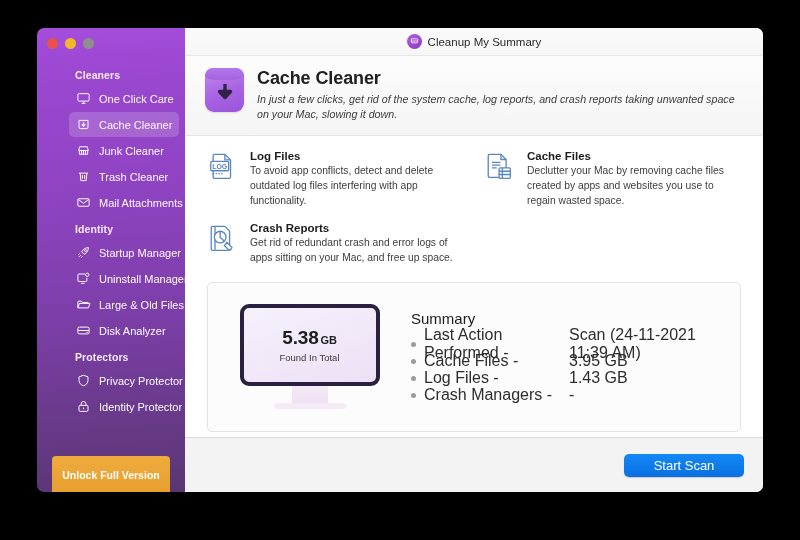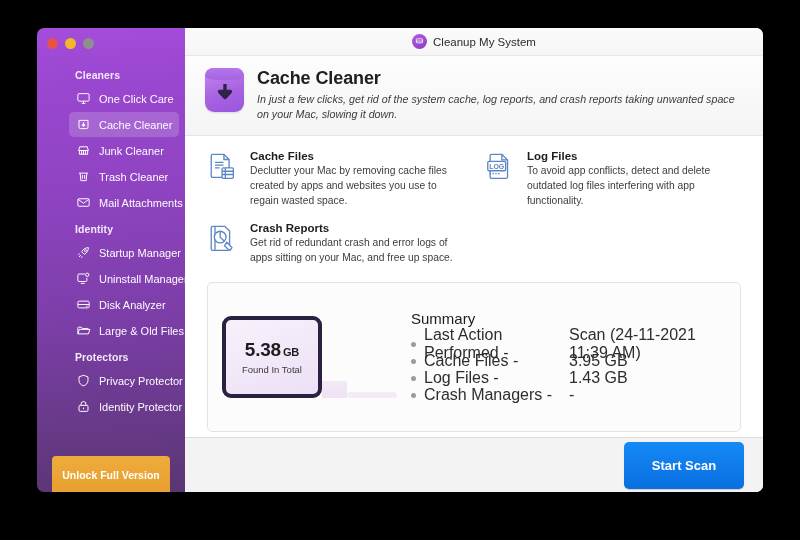--- a/index.html
+++ b/index.html
@@ -177,21 +177,21 @@
     border: 1px solid #e3e3e6;
     border-radius: 5px;
     background: #fcfcfd;
     height: 150px;
     display: flex;
     align-items: center;
     padding: 0 14px;
   }
   .monitor {
     width: 175px; flex: 0 0 175px;
-    display: flex; flex-direction: row; align-items: flex-end;
+    display: flex; flex-direction: column; align-items: center;
   }
   .screen {
     width: 140px; height: 82px;
     border: 4px solid #2a2040;
     border-radius: 9px;
     background: linear-gradient(160deg,#f7f1fb 0%,#ece0f6 100%);
     display: flex; flex-direction: column;
     align-items: center; justify-content: center;
   }
   .screen .amount {
@@ -228,24 +228,24 @@
 
   
   .bottombar {
     height: 55px; flex: 0 0 55px;
     background: #f3f3f4;
     border-top: 1px solid #dcdcdd;
     display: flex; align-items: center; justify-content: flex-end;
     padding-right: 19px;
   }
   .start-btn {
-    width: 120px; height: 47px;
+    width: 120px; height: 23px;
     border-radius: 5px;
     background: linear-gradient(180deg,#1489f5 0%,#0a6fe0 100%);
-    color: #fff; font-size: 13px; font-weight: bold;
+    color: #fff; font-size: 13px; font-weight: normal;
     border: none; cursor: pointer;
     display: flex; align-items: center; justify-content: center;
     box-shadow: 0 1px 1px rgba(0,0,0,0.16);
   }
 </style>
 </head>
 <body>
 
 <div class="window">
 
@@ -333,36 +333,36 @@
             <circle cx="15" cy="5" r="2.2"></circle>
               <path d="M6.5 16.5h5"></path>
           </svg>
         </span>
         <span>Uninstall Manager</span>
       </div>
 
       <div class="nav-item">
         <span class="nav-ico">
           <svg width="15" height="15" viewBox="0 0 20 20" fill="none" stroke="#ffffff" stroke-width="1.3">
+            <path d="M2.5 14.5v-8a1 1 0 0 1 1-1h3.6l1.5 1.8h6.9a1 1 0 0 1 1 1v1"></path>
+            <path d="M2.5 14.5l2-6h14l-2 6z"></path>
+          </svg>
+        </span>
+        <span>Large &amp; Old Files</span>
+      </div>
+
+      <div class="nav-item">
+        <span class="nav-ico">
+          <svg width="15" height="15" viewBox="0 0 20 20" fill="none" stroke="#ffffff" stroke-width="1.3">
             <rect x="2.5" y="5.5" width="15" height="9" rx="1.8"></rect>
               <path d="M2.5 10h15"></path>
               <circle cx="14.5" cy="12.3" r="0.9" fill="#fff" stroke="none"></circle>
           </svg>
         </span>
         <span>Disk Analyzer</span>
-      </div>
-
-      <div class="nav-item">
-        <span class="nav-ico">
-          <svg width="15" height="15" viewBox="0 0 20 20" fill="none" stroke="#ffffff" stroke-width="1.3">
-            <path d="M2.5 14.5v-8a1 1 0 0 1 1-1h3.6l1.5 1.8h6.9a1 1 0 0 1 1 1v1"></path>
-            <path d="M2.5 14.5l2-6h14l-2 6z"></path>
-          </svg>
-        </span>
-        <span>Large &amp; Old Files</span>
       </div>
 
       <div class="nav-group-title">Protectors</div>
 
       <div class="nav-item">
         <span class="nav-ico">
           <svg width="15" height="15" viewBox="0 0 20 20" fill="none" stroke="#ffffff" stroke-width="1.3">
             <path d="M10 3l6 2.2v4.6c0 3.8-2.6 6.3-6 7.2-3.4-.9-6-3.4-6-7.2V5.2z"></path>
           </svg>
         </span>
@@ -389,67 +389,67 @@
 
   <div class="content">
 
     <div class="titlebar">
       <span class="app-logo">
         <svg width="9" height="9" viewBox="0 0 20 20" fill="none" stroke="#ffffff" stroke-width="1.8">
           <rect x="3" y="4" width="14" height="9" rx="1.6"></rect>
             <path d="M3 9h14"></path>
         </svg>
       </span>
-      <span class="app-title">Cleanup My System</span>
+      <span class="app-title">Cleanup My Summary</span>
     </div>
 
     <div class="hero">
       <div class="hero-icon">
         <span class="lip"></span>
         <svg width="22" height="24" viewBox="0 0 22 24" style="position:relative;margin-top:4px">
           <path d="M11 4 v9 M5.5 11.5 L11 17.5 L16.5 11.5 Z" stroke="#2f2347" stroke-width="3.4" fill="#2f2347" stroke-linejoin="round"></path>
         </svg>
       </div>
       <div class="hero-text">
         <h1>Cache Cleaner</h1>
         <p>In just a few clicks, get rid of the system cache, log reports, and crash reports taking unwanted space on your Mac, slowing it down.</p>
       </div>
     </div>
 
     <div class="features">
+
+      <div class="feature">
+        <span class="feature-ico">
+          <svg width="32" height="32" viewBox="0 0 34 34" fill="none" stroke="#5b86c4" stroke-width="1.4">
+            <path d="M8 3.5h11l6 6v18a1.5 1.5 0 0 1-1.5 1.5H8A1.5 1.5 0 0 1 6.5 27.5V5A1.5 1.5 0 0 1 8 3.5z" fill="#fff"></path>
+            <path d="M19 3.5V9.5h6"></path>
+            <rect x="4" y="11" width="19" height="10" rx="1.3" fill="#fff"></rect>
+            <text x="13.5" y="18.8" font-size="7.4" font-family="Liberation Sans, sans-serif" font-weight="bold" fill="#5b86c4" stroke="none" text-anchor="middle">LOG</text>
+            <path d="M6 24h12" stroke-dasharray="1.5 1.5"></path>
+          </svg>
+        </span>
+        <div>
+          <h3>Log Files</h3>
+          <p>To avoid app conflicts, detect and delete outdated log files interfering with app functionality.</p>
+        </div>
+      </div>
 
       <div class="feature">
         <span class="feature-ico">
           <svg width="32" height="32" viewBox="0 0 34 34" fill="none" stroke="#5b86c4" stroke-width="1.4">
             <path d="M6 3.5h12l5.5 5.5v17.5a1.5 1.5 0 0 1-1.5 1.5H6a1.5 1.5 0 0 1-1.5-1.5V5a1.5 1.5 0 0 1 1.5-1.5z" fill="#fff"></path>
             <path d="M18 3.5V9h5.5"></path>
             <path d="M8.5 12h9M8.5 15h9M8.5 18h5"></path>
             <rect x="16" y="18" width="12" height="11" rx="1.3" fill="#fff"></rect>
             <path d="M16 21.5h12M16 25h12M19.5 18v11"></path>
           </svg>
         </span>
         <div>
           <h3>Cache Files</h3>
           <p>Declutter your Mac by removing cache files created by apps and websites you use to regain wasted space.</p>
-        </div>
-      </div>
-
-      <div class="feature">
-        <span class="feature-ico">
-          <svg width="32" height="32" viewBox="0 0 34 34" fill="none" stroke="#5b86c4" stroke-width="1.4">
-            <path d="M8 3.5h11l6 6v18a1.5 1.5 0 0 1-1.5 1.5H8A1.5 1.5 0 0 1 6.5 27.5V5A1.5 1.5 0 0 1 8 3.5z" fill="#fff"></path>
-            <path d="M19 3.5V9.5h6"></path>
-            <rect x="4" y="11" width="19" height="10" rx="1.3" fill="#fff"></rect>
-            <text x="13.5" y="18.8" font-size="7.4" font-family="Liberation Sans, sans-serif" font-weight="bold" fill="#5b86c4" stroke="none" text-anchor="middle">LOG</text>
-            <path d="M6 24h12" stroke-dasharray="1.5 1.5"></path>
-          </svg>
-        </span>
-        <div>
-          <h3>Log Files</h3>
-          <p>To avoid app conflicts, detect and delete outdated log files interfering with app functionality.</p>
         </div>
       </div>
 
       <div class="feature">
         <span class="feature-ico">
           <svg width="32" height="32" viewBox="0 0 34 34" fill="none" stroke="#5b86c4" stroke-width="1.4">
             <path d="M6 3.5h13l5 5v19a1.5 1.5 0 0 1-1.5 1.5H6A1.5 1.5 0 0 1 4.5 27.5V5A1.5 1.5 0 0 1 6 3.5z" fill="#fff"></path>
             <path d="M8.5 3.5v25"></path>
             <circle cx="14" cy="15" r="6.2" fill="#fff"></circle>
             <path d="M14 8.8V15l4.4 4.4"></path>

